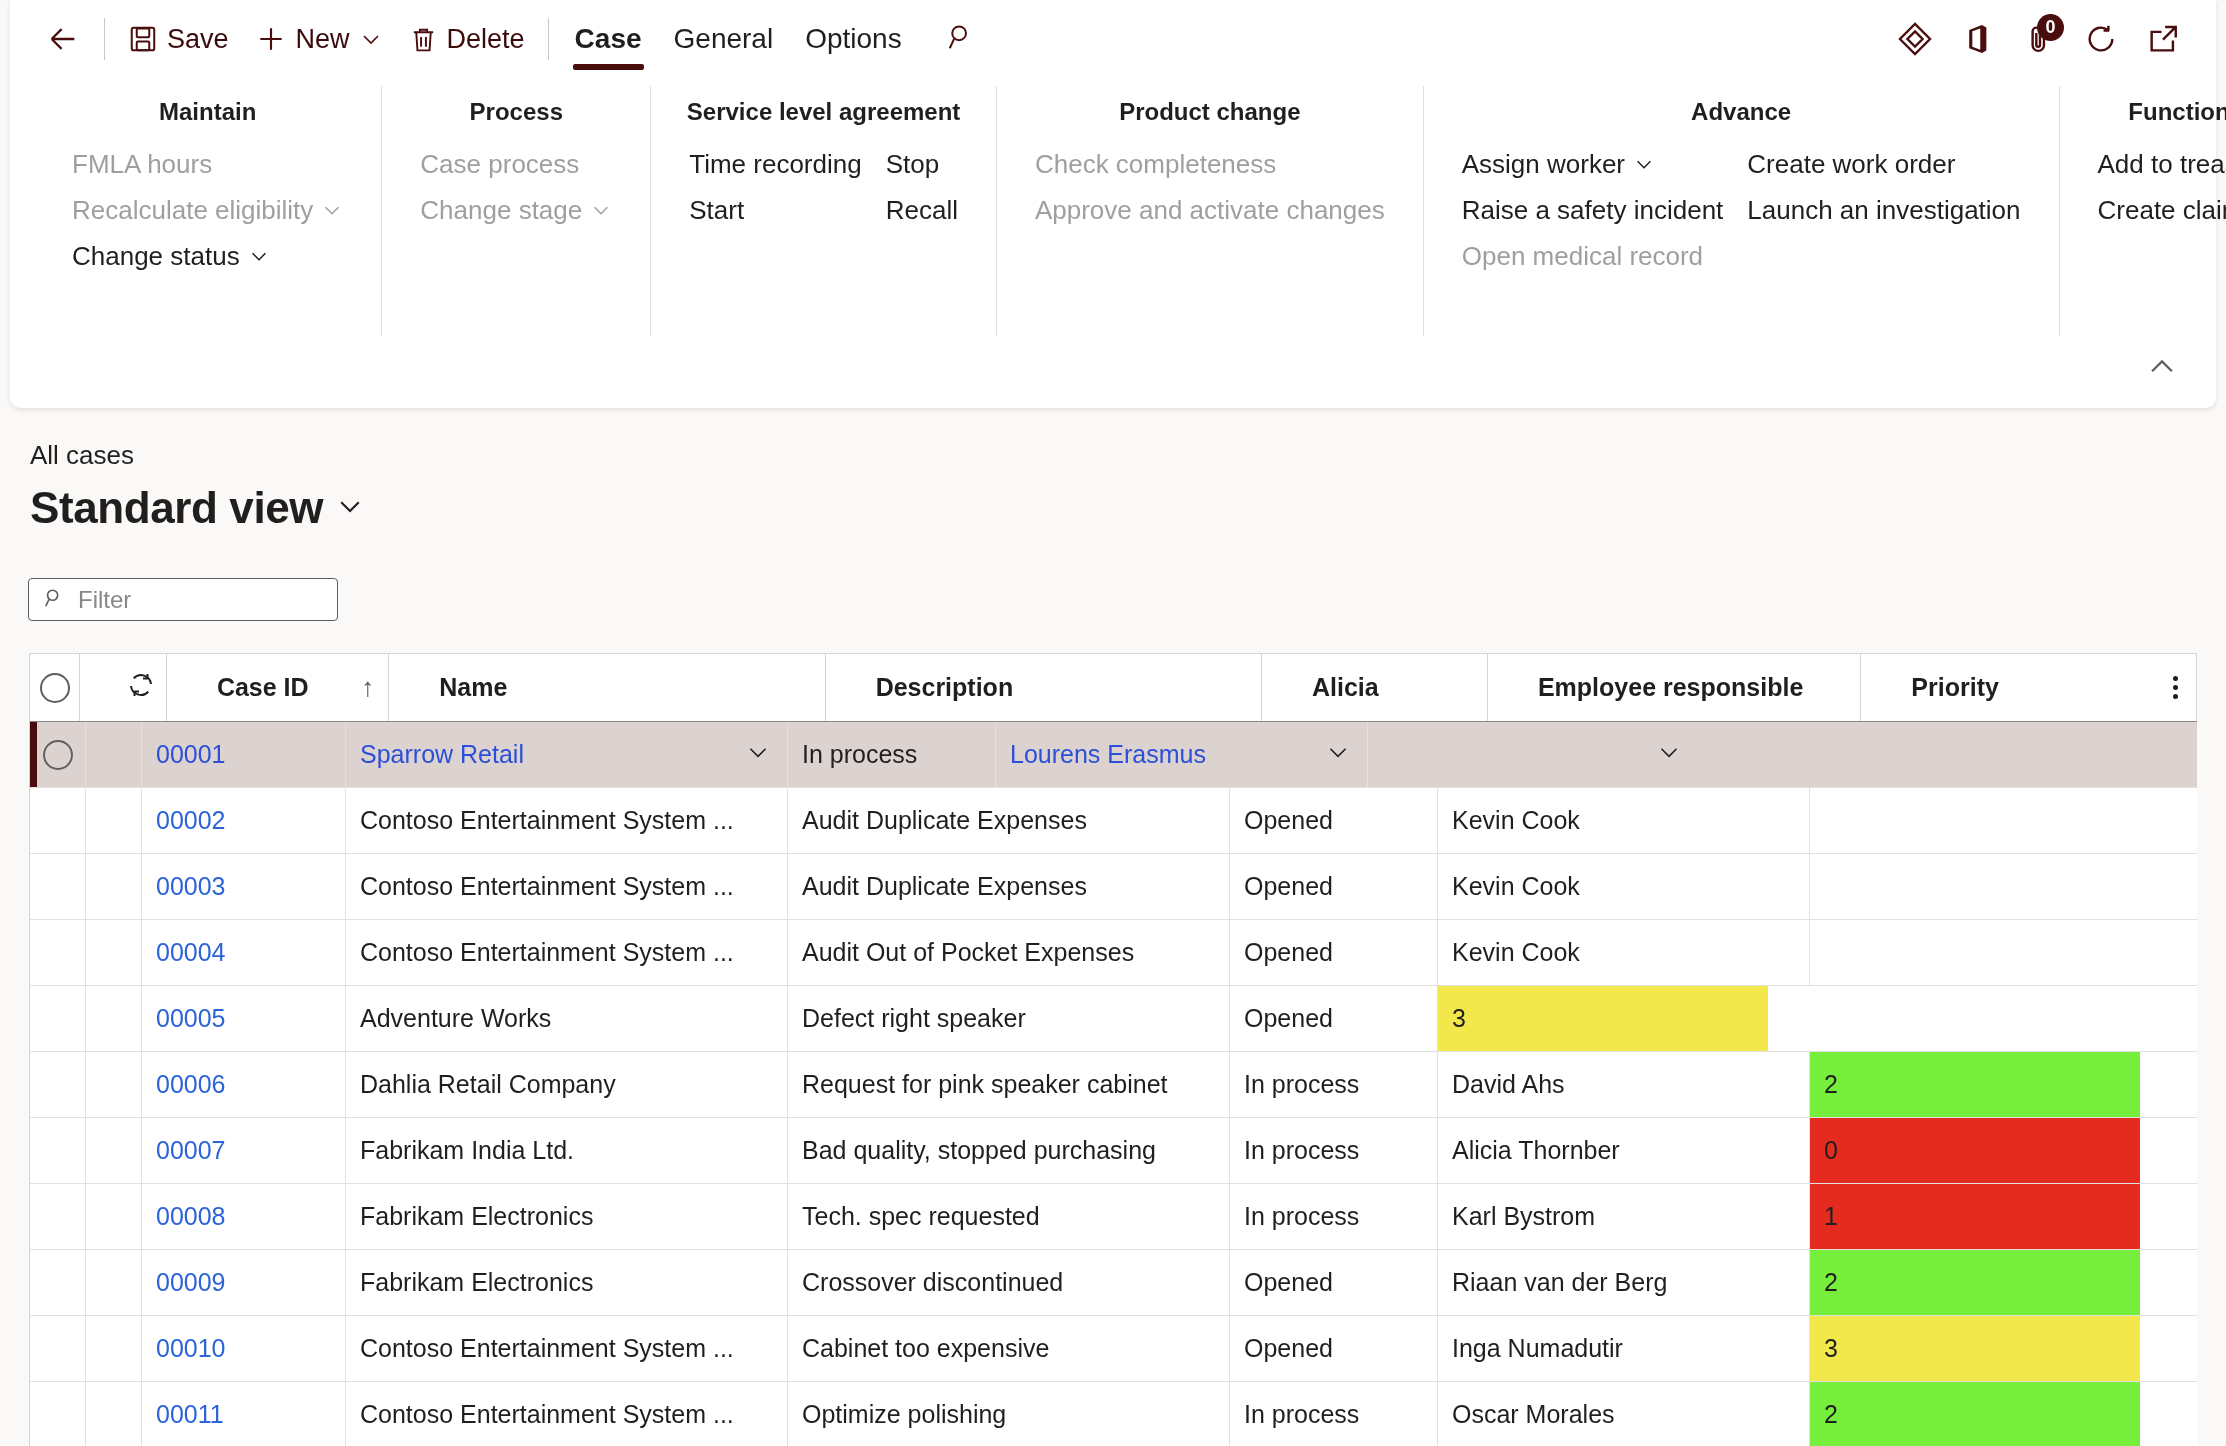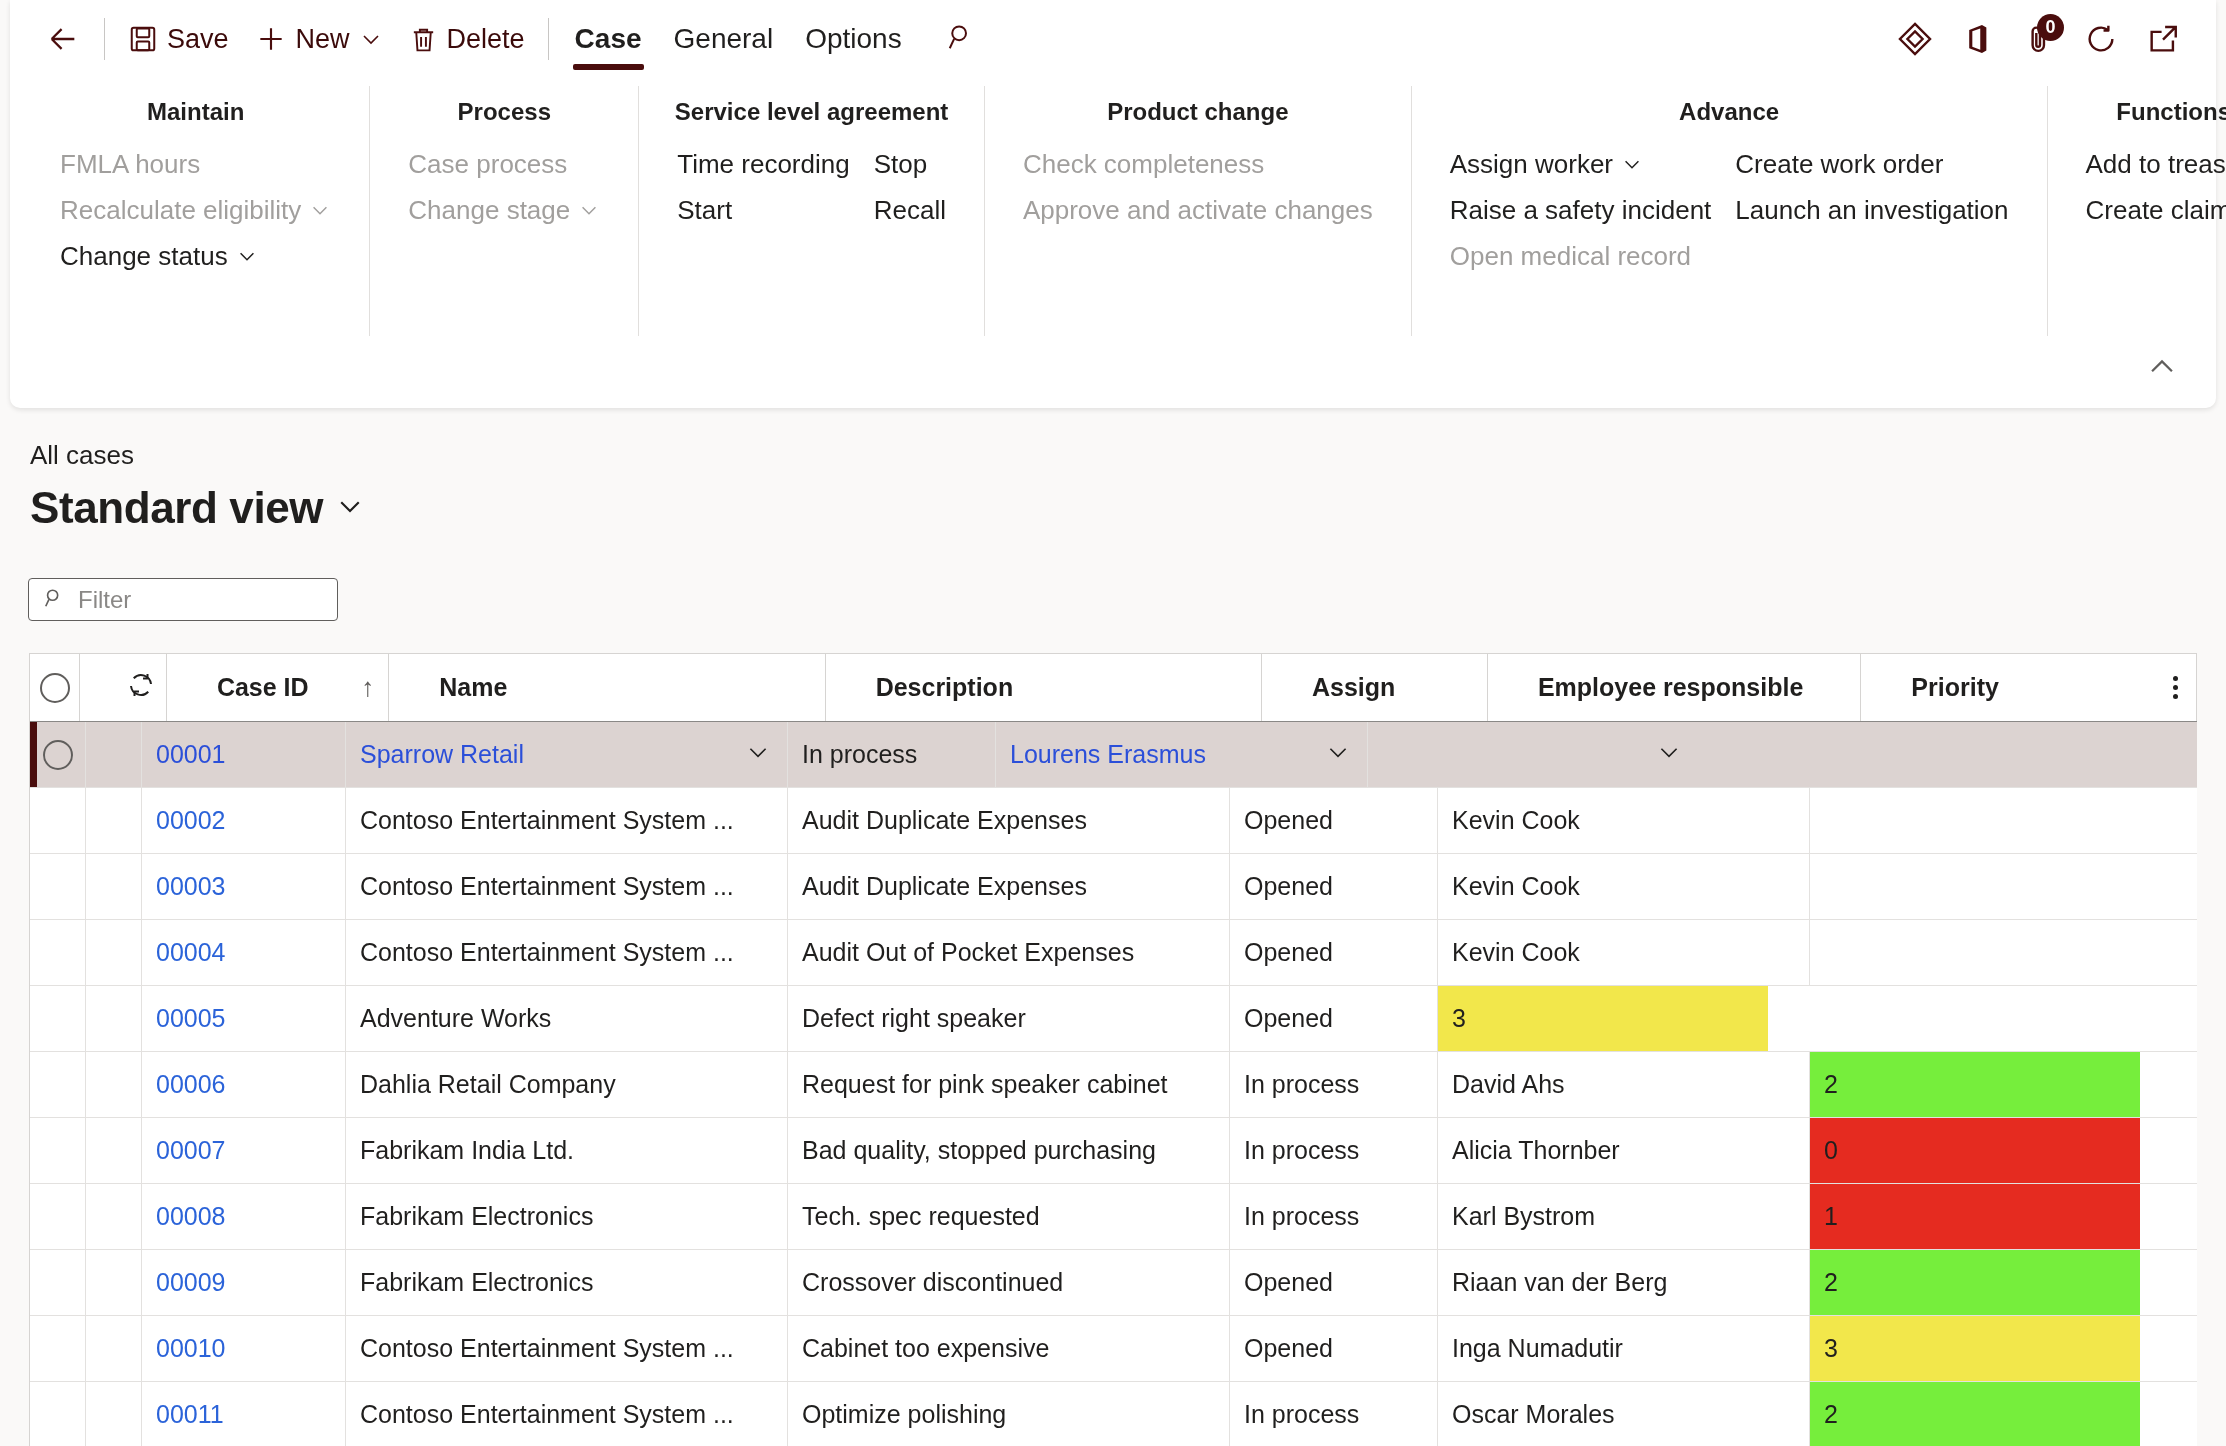--- a/index.html
+++ b/index.html
@@ -101,21 +101,21 @@
   }
 
   
   .groups {
     position: absolute;
     left: 0; right: 0;
     top: 86px;
     height: 250px;
     display: flex;
     align-items: stretch;
-    padding-left: 12px;
+    padding-left: 24px;
   }
   .group {
     position: relative;
     display: flex;
     flex-direction: column;
     padding: 0 26px;
     box-sizing: border-box;
   }
   .group + .group { border-left: 1px solid #e1dfdd; }
   .group-title {
@@ -591,21 +591,21 @@
         <span>Case ID</span>
         <span class="sort-arrow">↑</span>
       </div>
       <div class="cell c-name">
         <span>Name</span>
       </div>
       <div class="cell c-desc">
         <span>Description</span>
       </div>
       <div class="cell c-status">
-        <span>Assign</span>
+        <span>Alicia</span>
       </div>
       <div class="cell c-emp">
         <span>Employee responsible</span>
       </div>
       <div class="cell c-prio">
         <span>Priority</span>
         <span class="kebab">
             <i></i>
             <i></i>
             <i></i>

